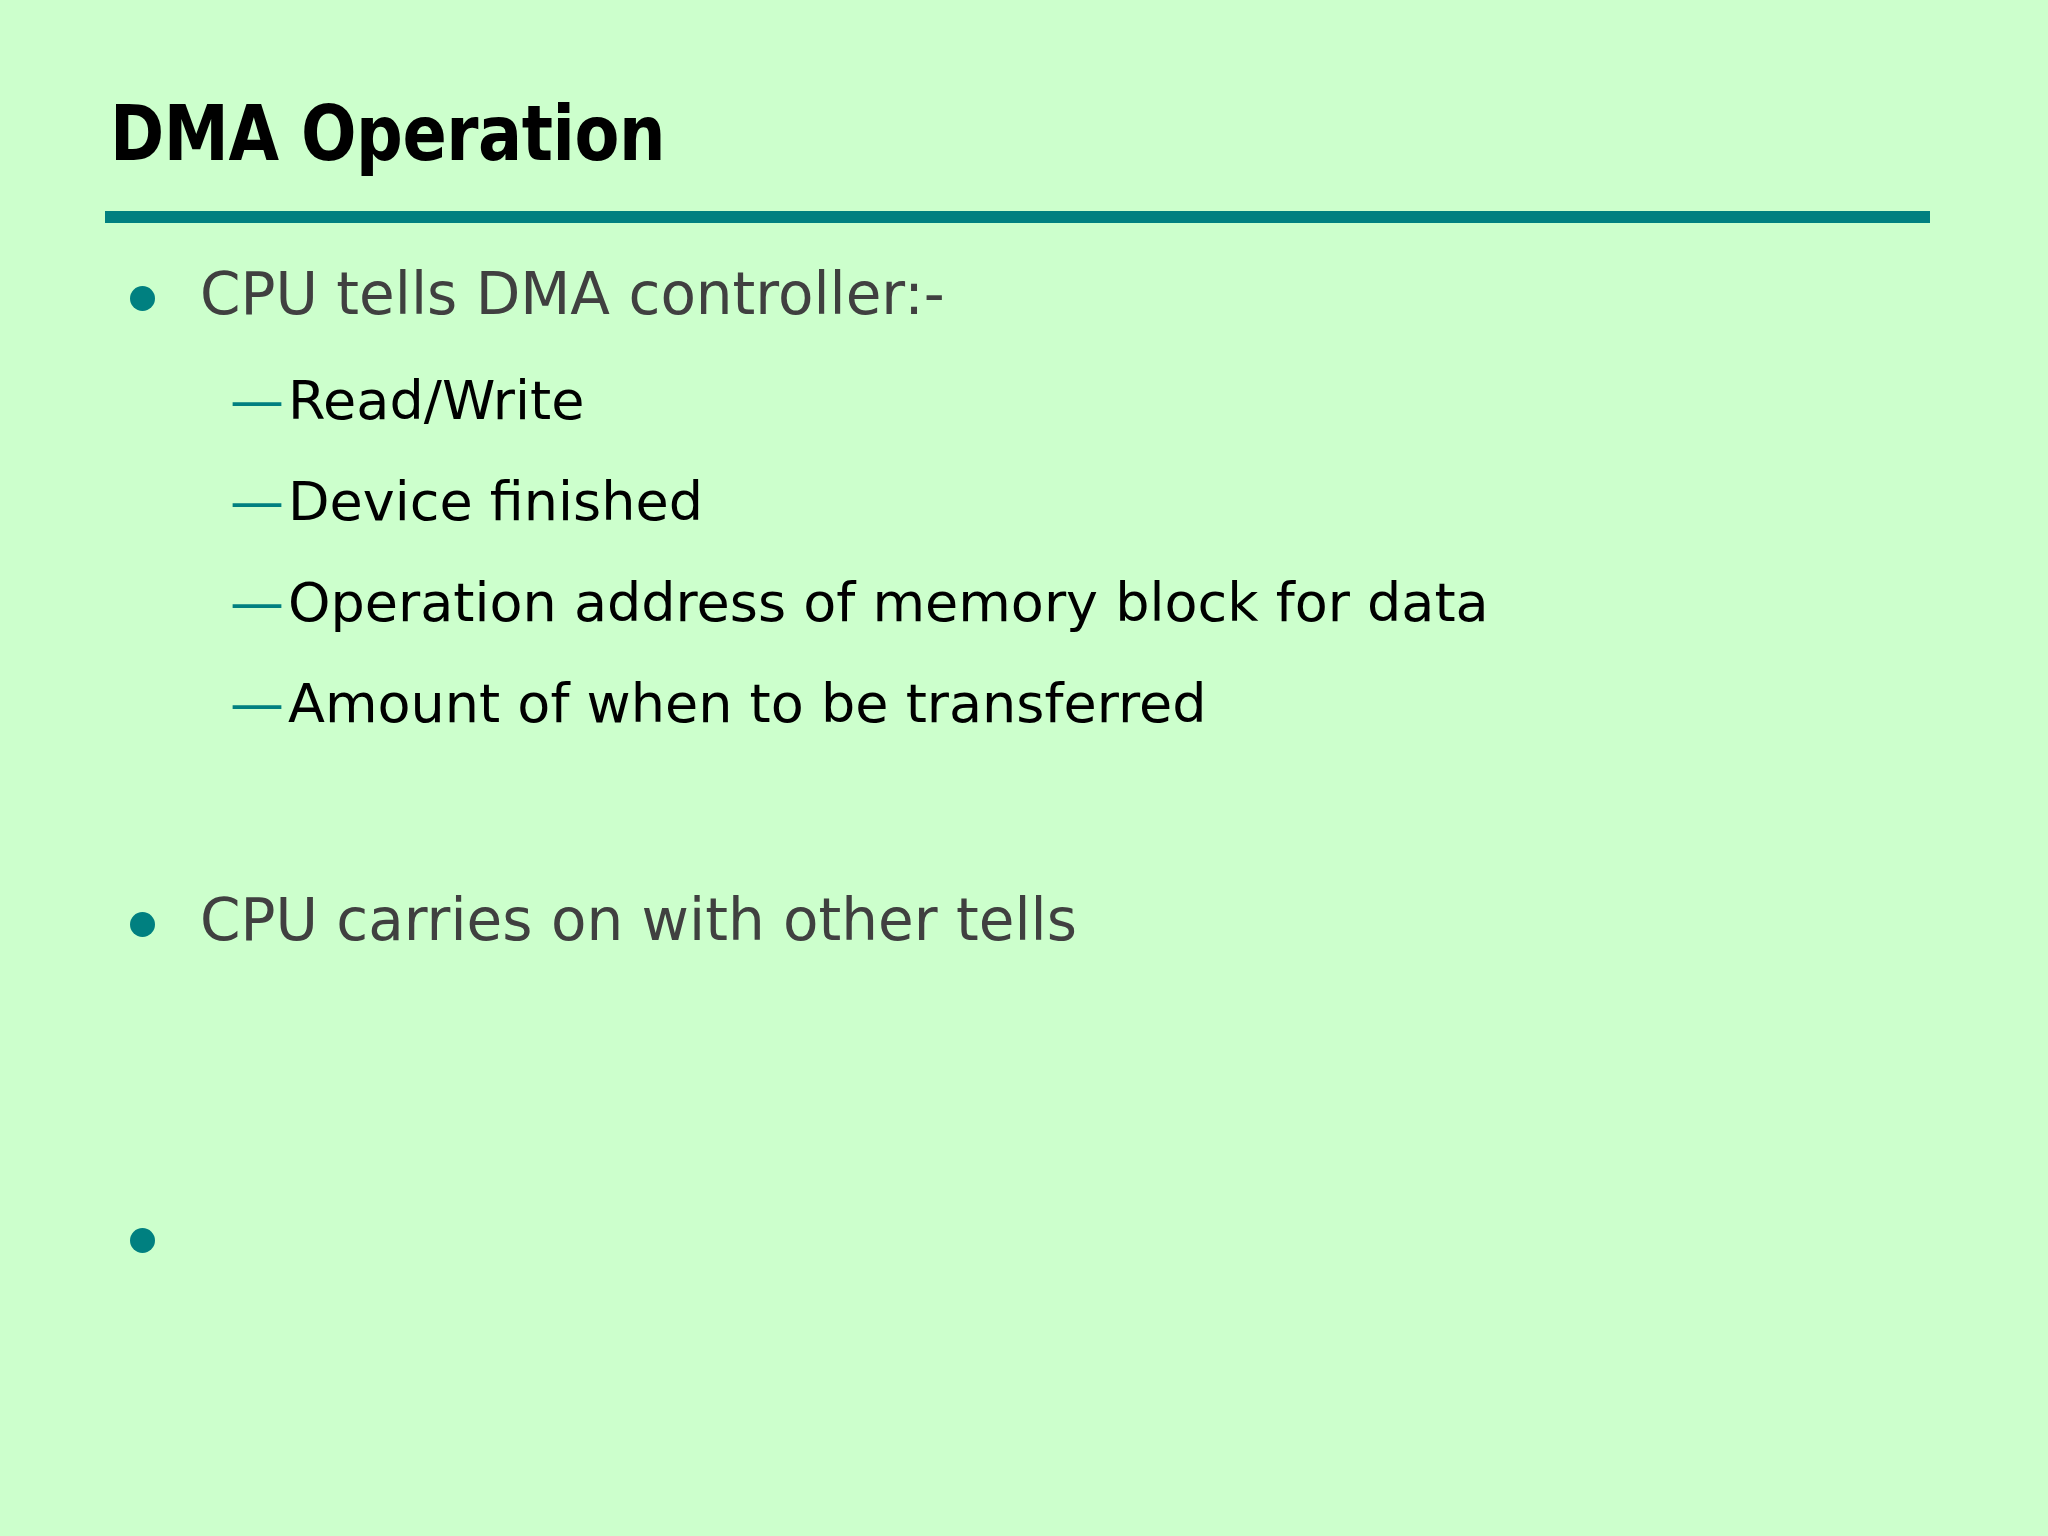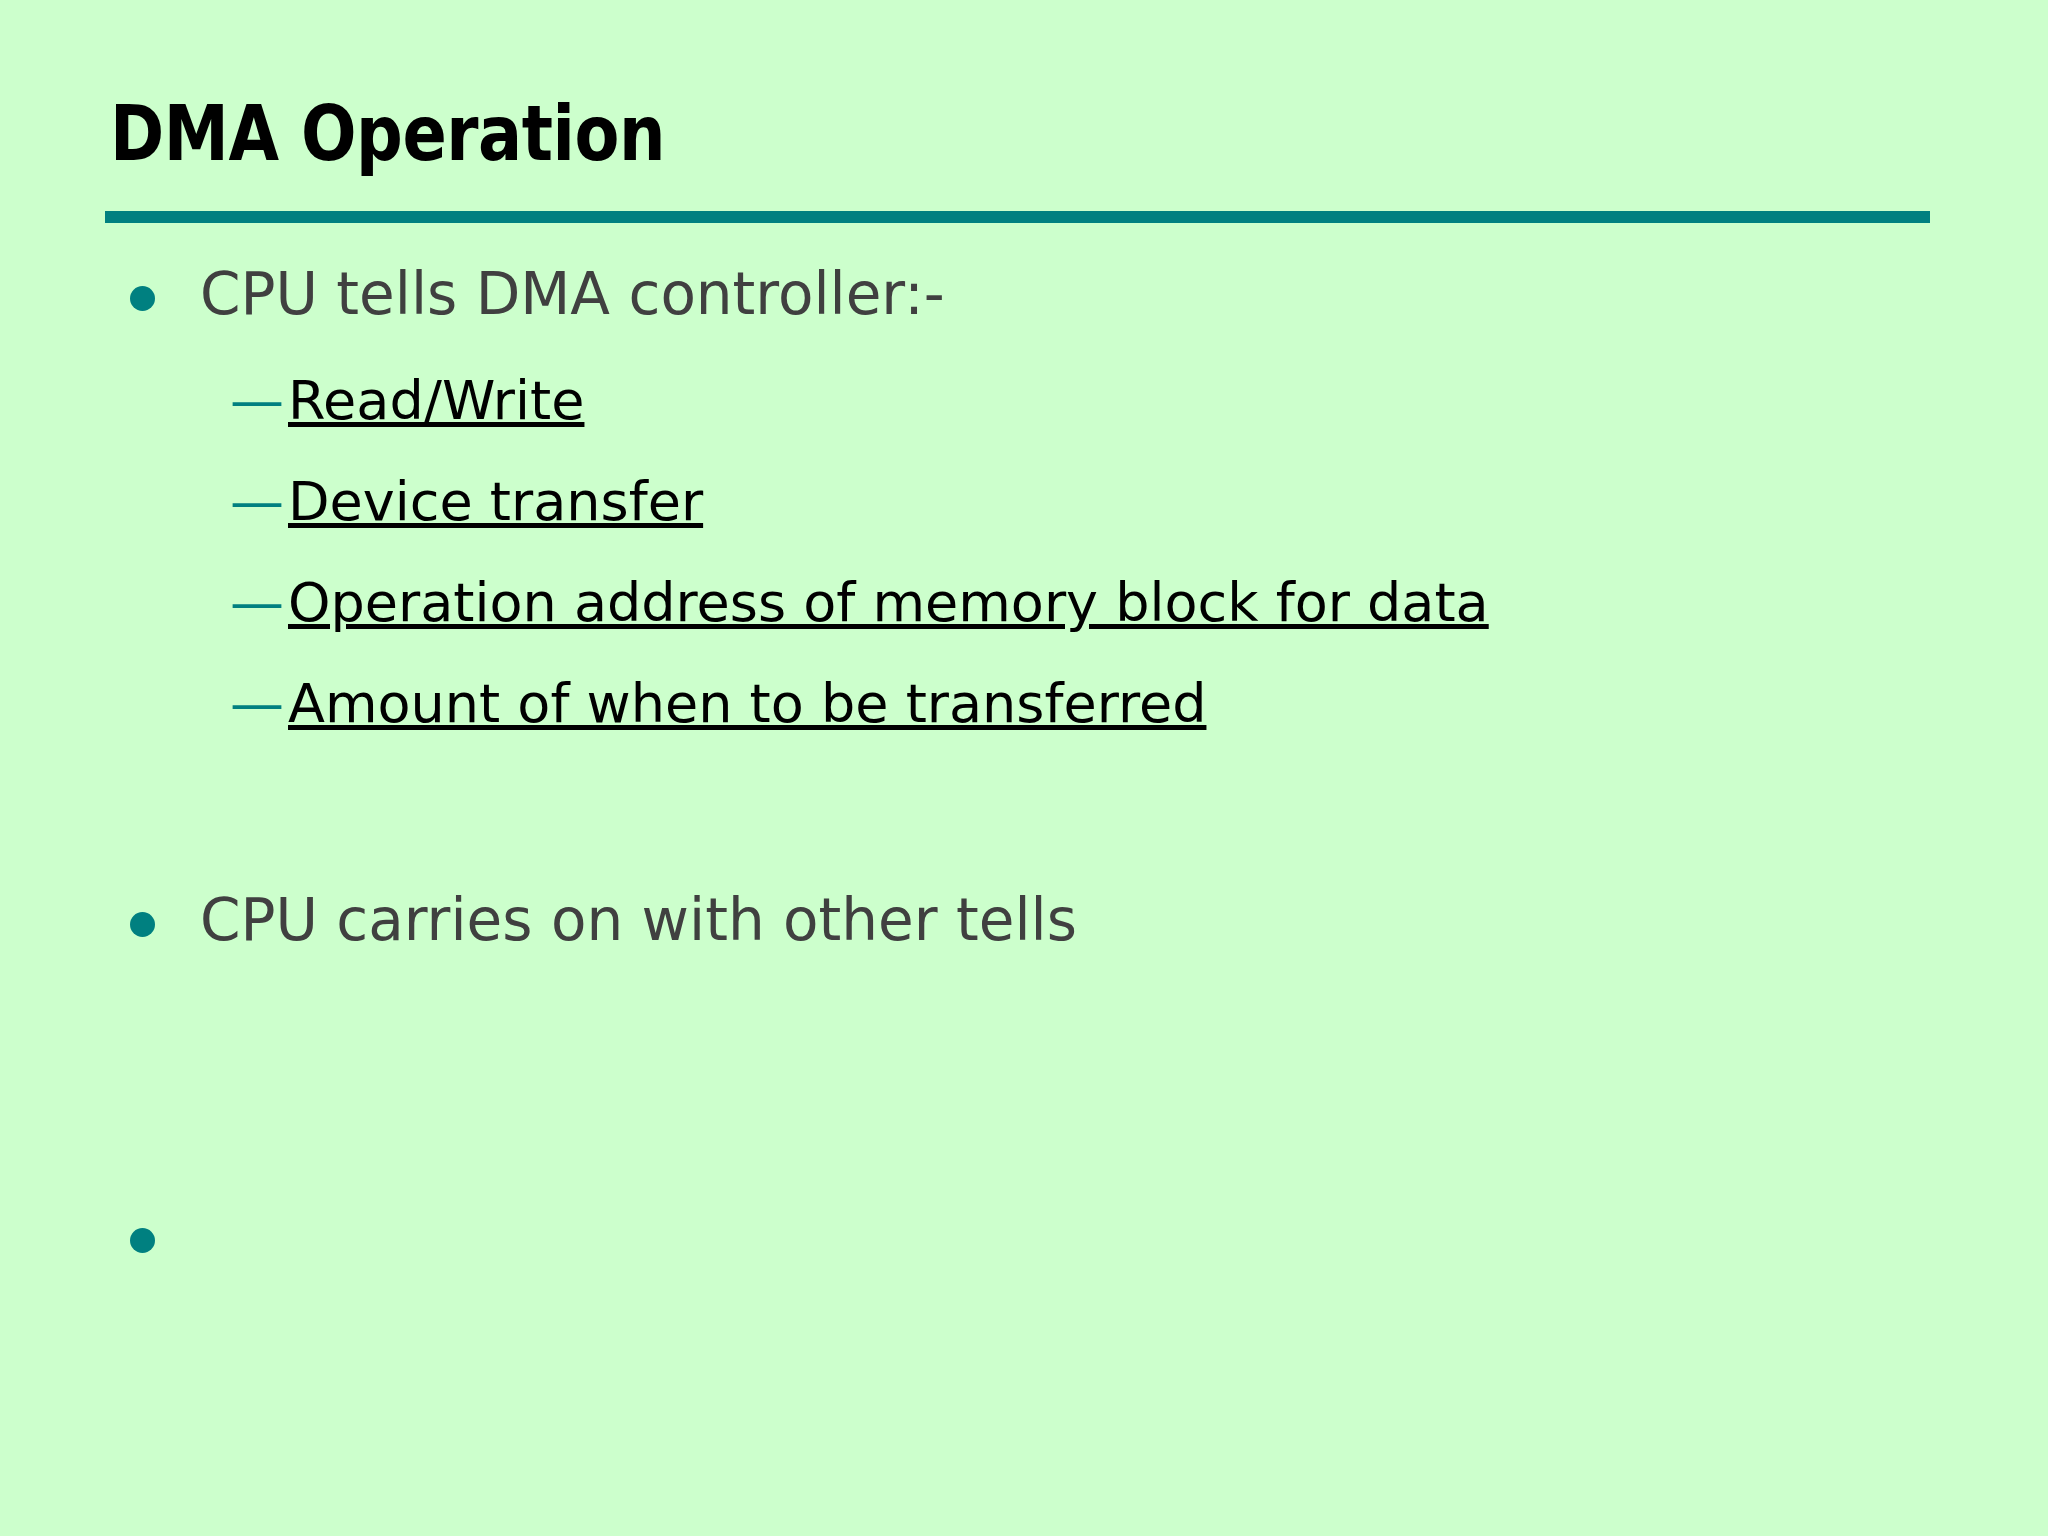--- a/index.html
+++ b/index.html
@@ -96,21 +96,21 @@
     color: #000000;
     white-space: nowrap;
   }
   .l2 .dash {
     display: inline-block;
     color: #008080;
     font-size: 54px;
     width: 58px;
     vertical-align: baseline;
   }
-  .l2 .txt { display: inline-block; vertical-align: baseline; text-decoration: underline; }
+  .l2 .txt { display: inline-block; vertical-align: baseline; }
 
   
   .gap-group { height: 120px; }
   .gap-bullet { height: 112px; }
   .first-sub { margin-top: 10px; }
 </style>
 </head>
 <body>
 
 <div class="slide">
@@ -127,21 +127,21 @@
       <div class="l1">
         <span class="dot"></span>
         <span class="txt">CPU tells DMA controller:-</span>
       </div>
 
       <div class="l2 first-sub">
         <span class="dash">—</span><span class="txt">Read/Write</span>
       </div>
 
       <div class="l2">
-        <span class="dash">—</span><span class="txt">Device transfer</span>
+        <span class="dash">—</span><span class="txt">Device finished</span>
       </div>
 
       <div class="l2">
         <span class="dash">—</span><span class="txt">Operation address of memory block for data</span>
       </div>
 
       <div class="l2">
         <span class="dash">—</span><span class="txt">Amount of when to be transferred</span>
       </div>
 

